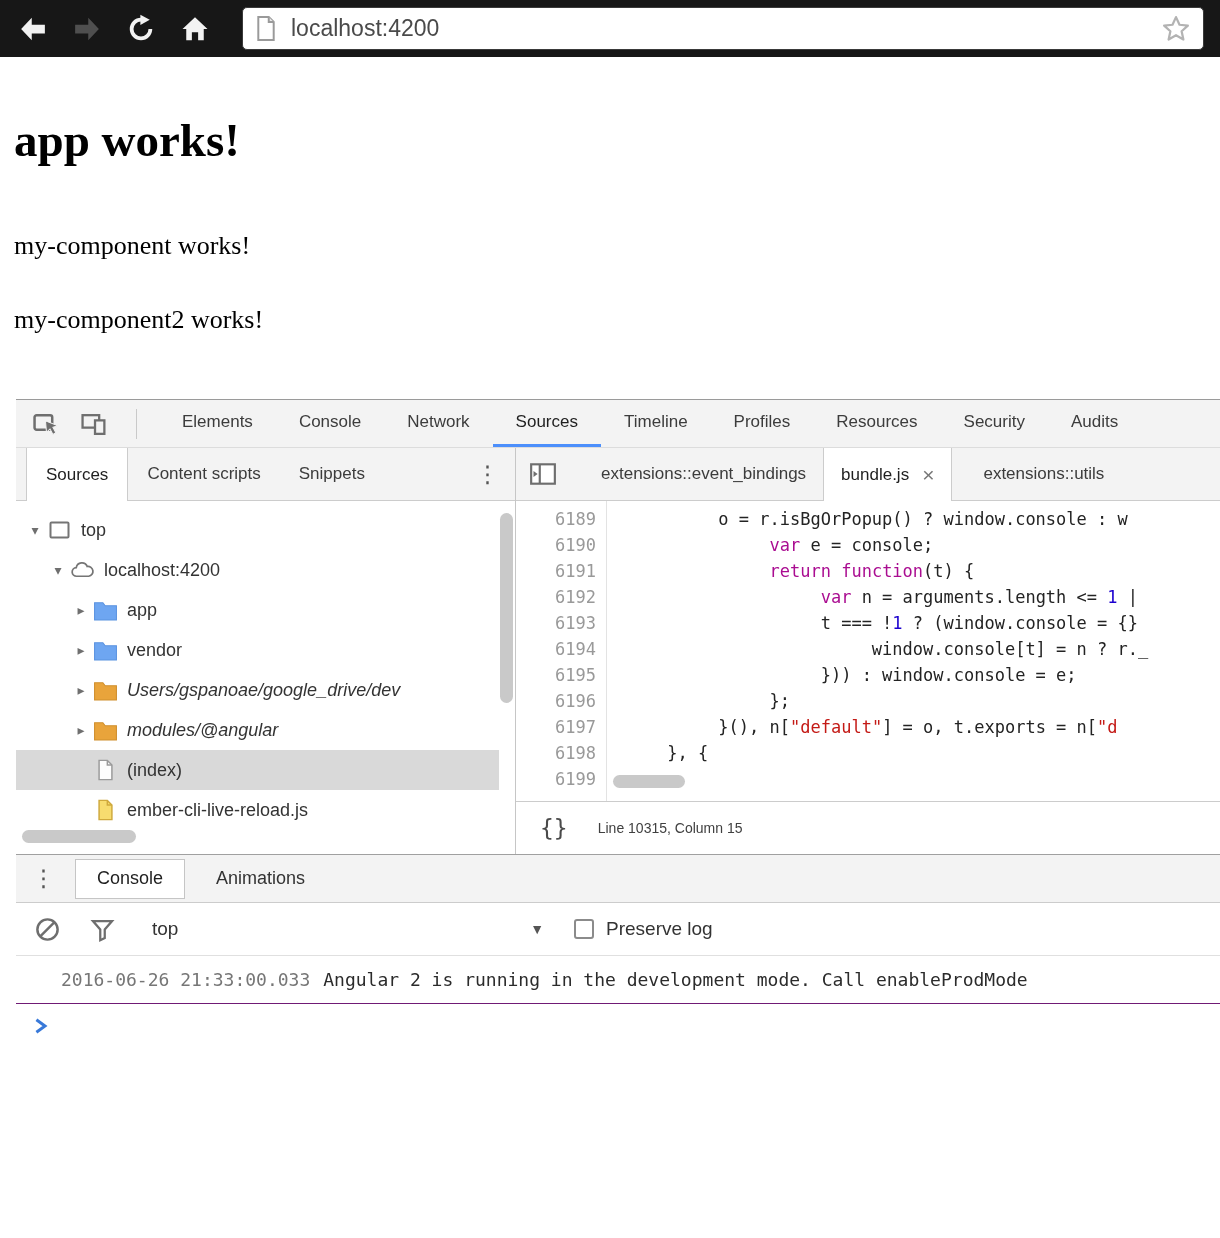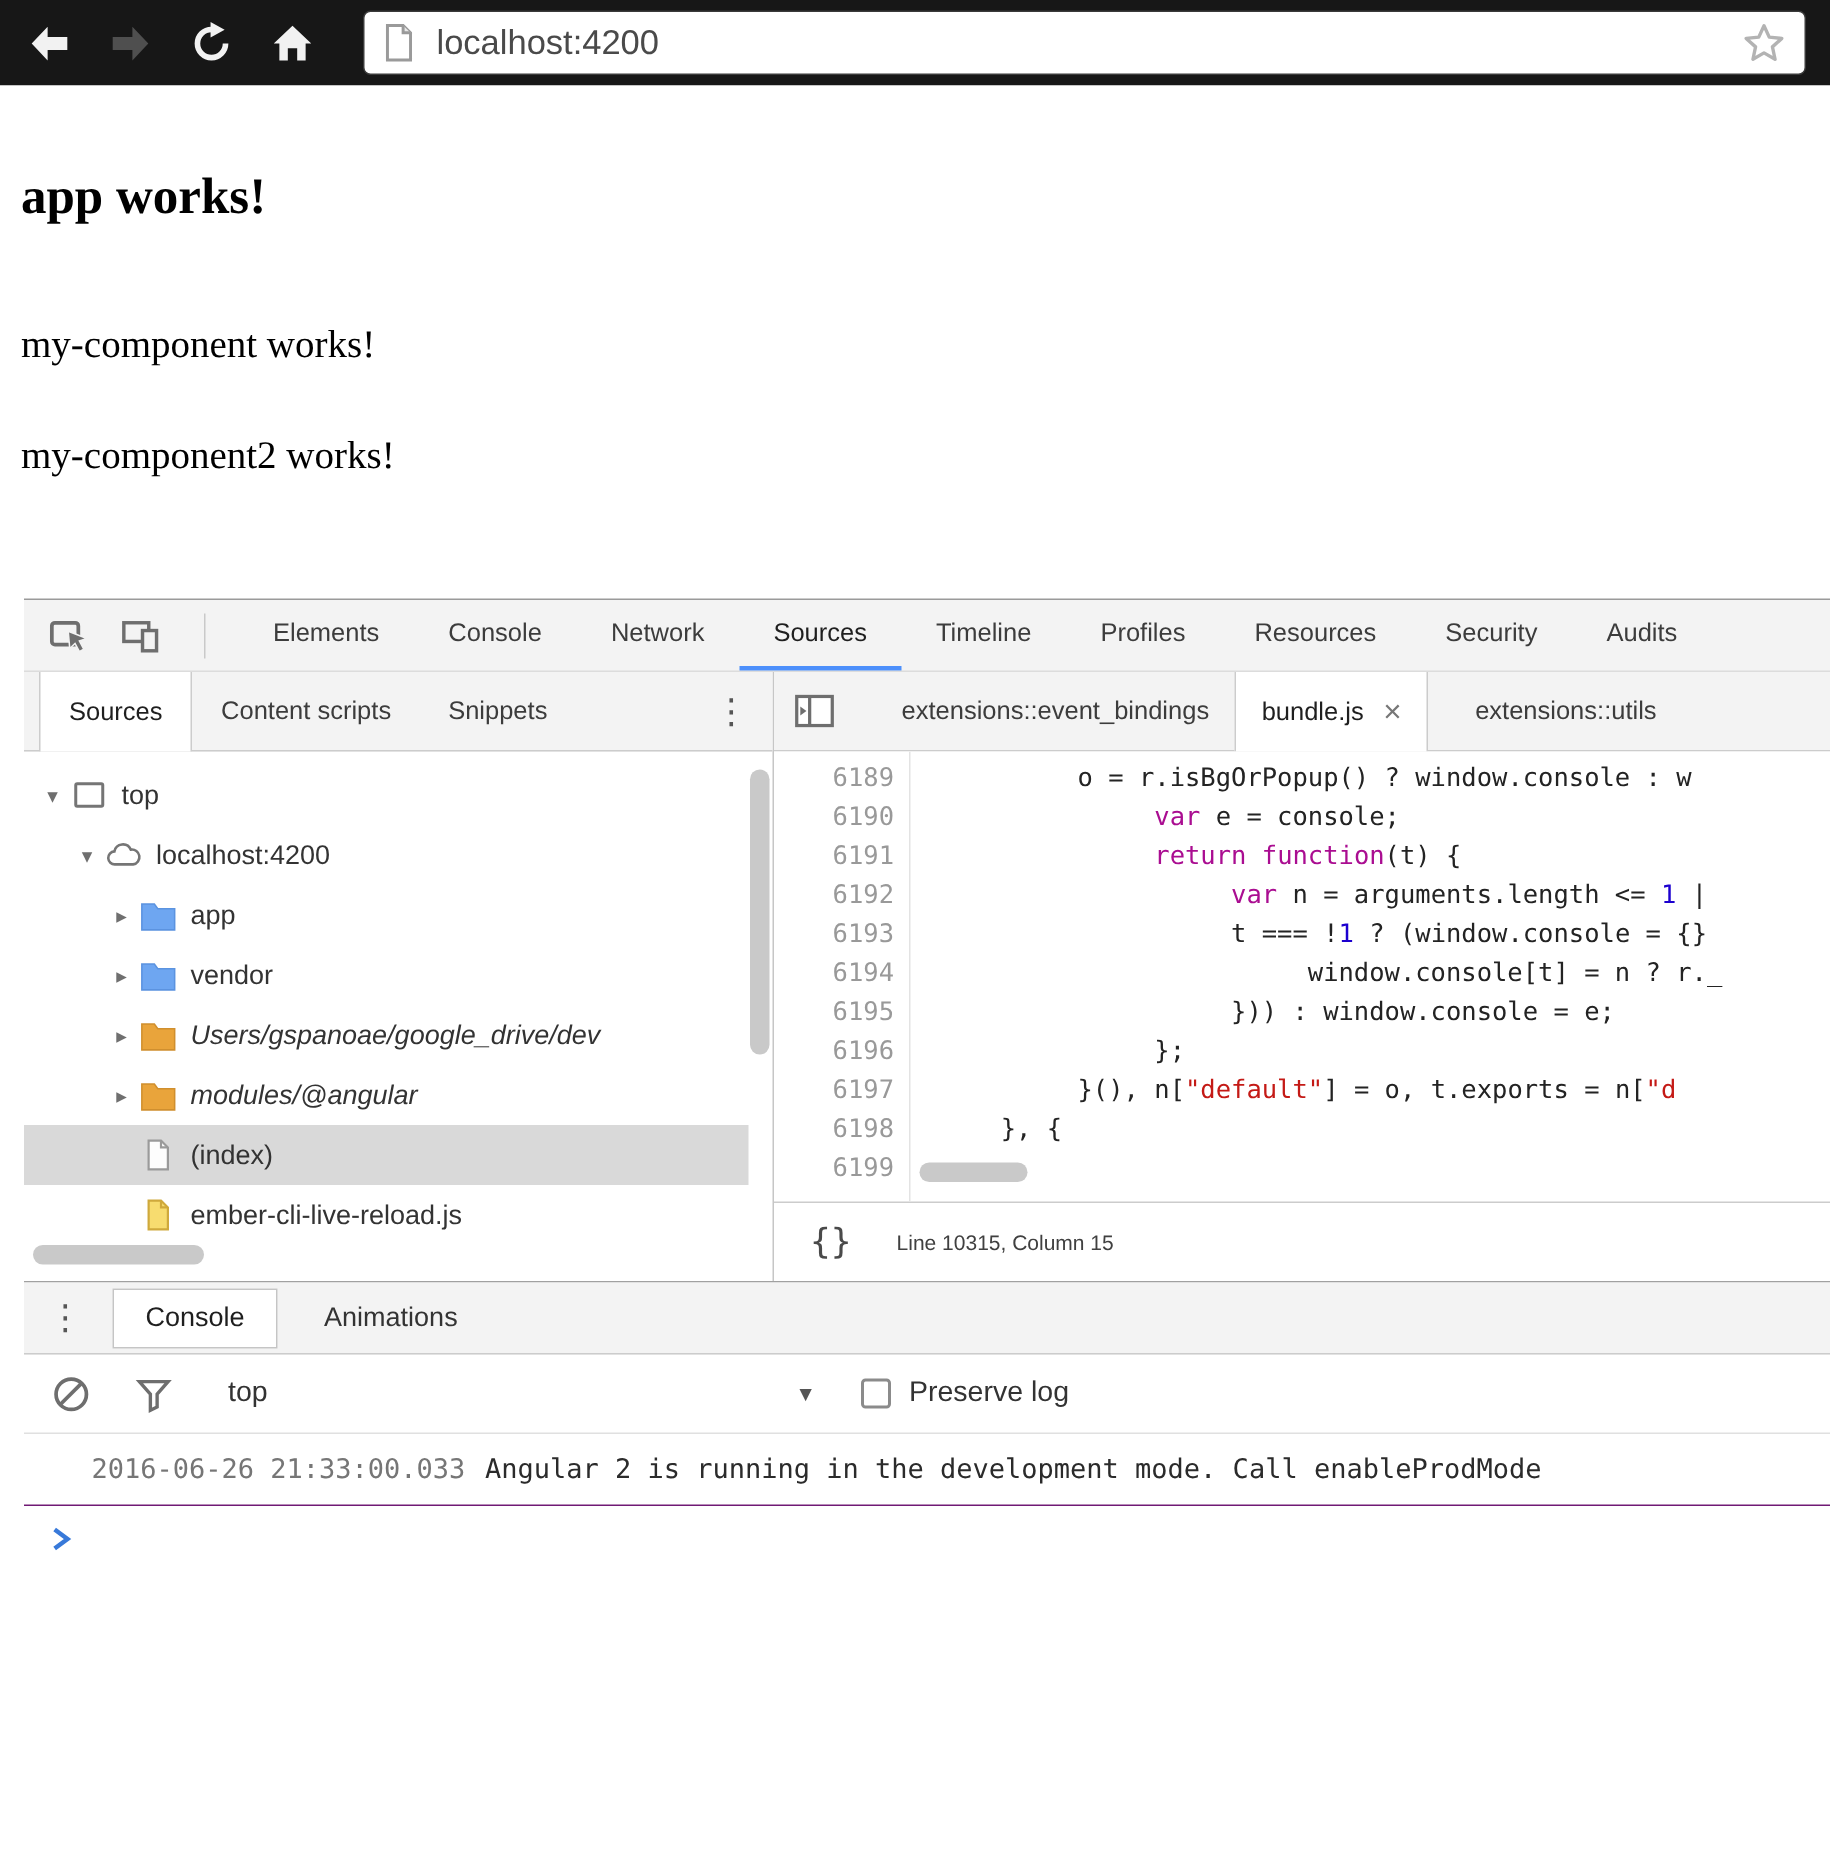--- a/index.html
+++ b/index.html
@@ -14,21 +14,21 @@
 .nav-btn{width:34px;height:34px;margin-right:20px;display:flex;align-items:center;justify-content:center;flex:none}
 .nav-btn svg{width:30px;height:30px;display:block}
 .url-bar{flex:1;height:43px;background:#fff;border-radius:5px;display:flex;align-items:center;
   padding:0 12px;margin-left:10px;border:1px solid #3a3a3a}
 .page-ic svg{width:22px;height:27px;display:block}
 .url-text{font-size:23px;color:#4a4a4a;margin-left:14px;flex:1}
 .star svg{width:30px;height:30px;display:block}
 
 
 .page{position:absolute;top:57px;left:0;width:100%;height:342px;background:#fff;padding:0 14px;overflow:hidden}
-.page h1{font-family:"Liberation Serif",serif;font-size:34px;font-weight:700;margin:56px 0 0;color:#000}
+.page h1{font-family:"Liberation Serif",serif;font-size:47px;font-weight:700;margin:56px 0 0;color:#000}
 .page p{font-family:"Liberation Serif",serif;font-size:26px;color:#000}
 .page p.p1{margin:64px 0 0}
 .page p.p2{margin:44px 0 0}
 
 
 .devtools{position:absolute;top:399px;left:16px;width:100%;height:839px;border-top:1px solid #9a9a9a;background:#fff}
 .dt-toolbar{position:absolute;top:0;left:0;width:100%;height:48px;background:#f3f3f3;
   display:flex;align-items:center;padding-left:14px;border-bottom:1px solid #dcdcdc}
 .tool-ic{width:32px;height:30px;margin-right:16px;display:flex;align-items:center;justify-content:center}
 .tool-ic svg{width:27px;height:26px;display:block}

